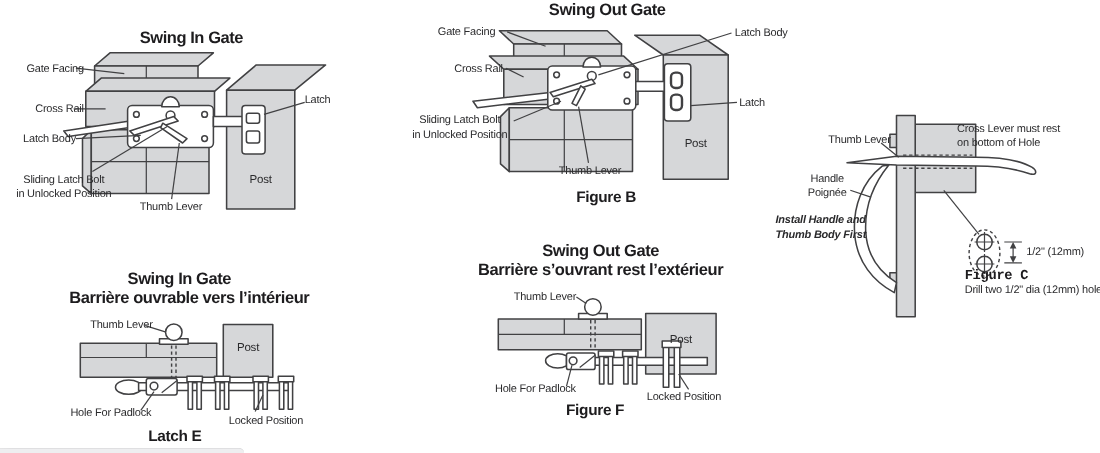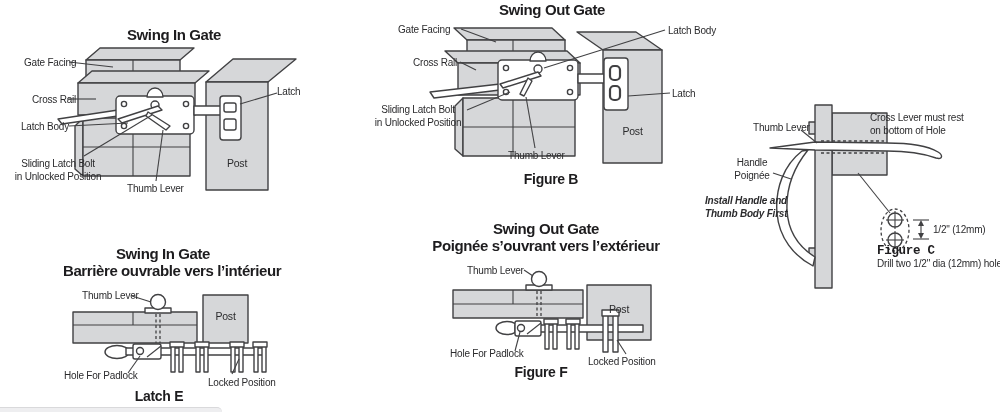--- a/index.html
+++ b/index.html
@@ -299,21 +299,21 @@
         <rect class="w" x="193" y="94" width="5" height="40"></rect>
         <rect class="w" x="182" y="92" width="17" height="6"></rect>
     </g>
     <g class="leaders">
       <line x1="104" y1="52" x2="113" y2="58"></line>
       <line x1="95" y1="133" x2="100" y2="114"></line>
       <line x1="206" y1="136" x2="197" y2="122"></line>
     </g>
   </svg>
   <div class="ttl" style="left:6px;top:2px;width:240px;">Swing Out Gate</div>
-  <div class="ttl" style="left:6px;top:19px;width:240px;">Poignée s’ouvrant vers l’extérieur</div>
+  <div class="ttl" style="left:6px;top:19px;width:240px;">Barrière s’ouvrant rest l’extérieur</div>
   <div class="lbl" style="left:47px;top:47px;">Thumb Lever</div>
   <div class="lbl ctr" style="left:167px;top:85px;width:64px;font-size:10.5px;">Post</div>
   <div class="lbl" style="left:30px;top:130px;">Hole For Padlock</div>
   <div class="lbl" style="left:168px;top:138px;">Locked Position</div>
   <div class="cap" style="left:61px;top:146px;width:120px;">Figure F</div>
 </div>
 
 <div class="page-edge"></div>
 
 </body></html>

